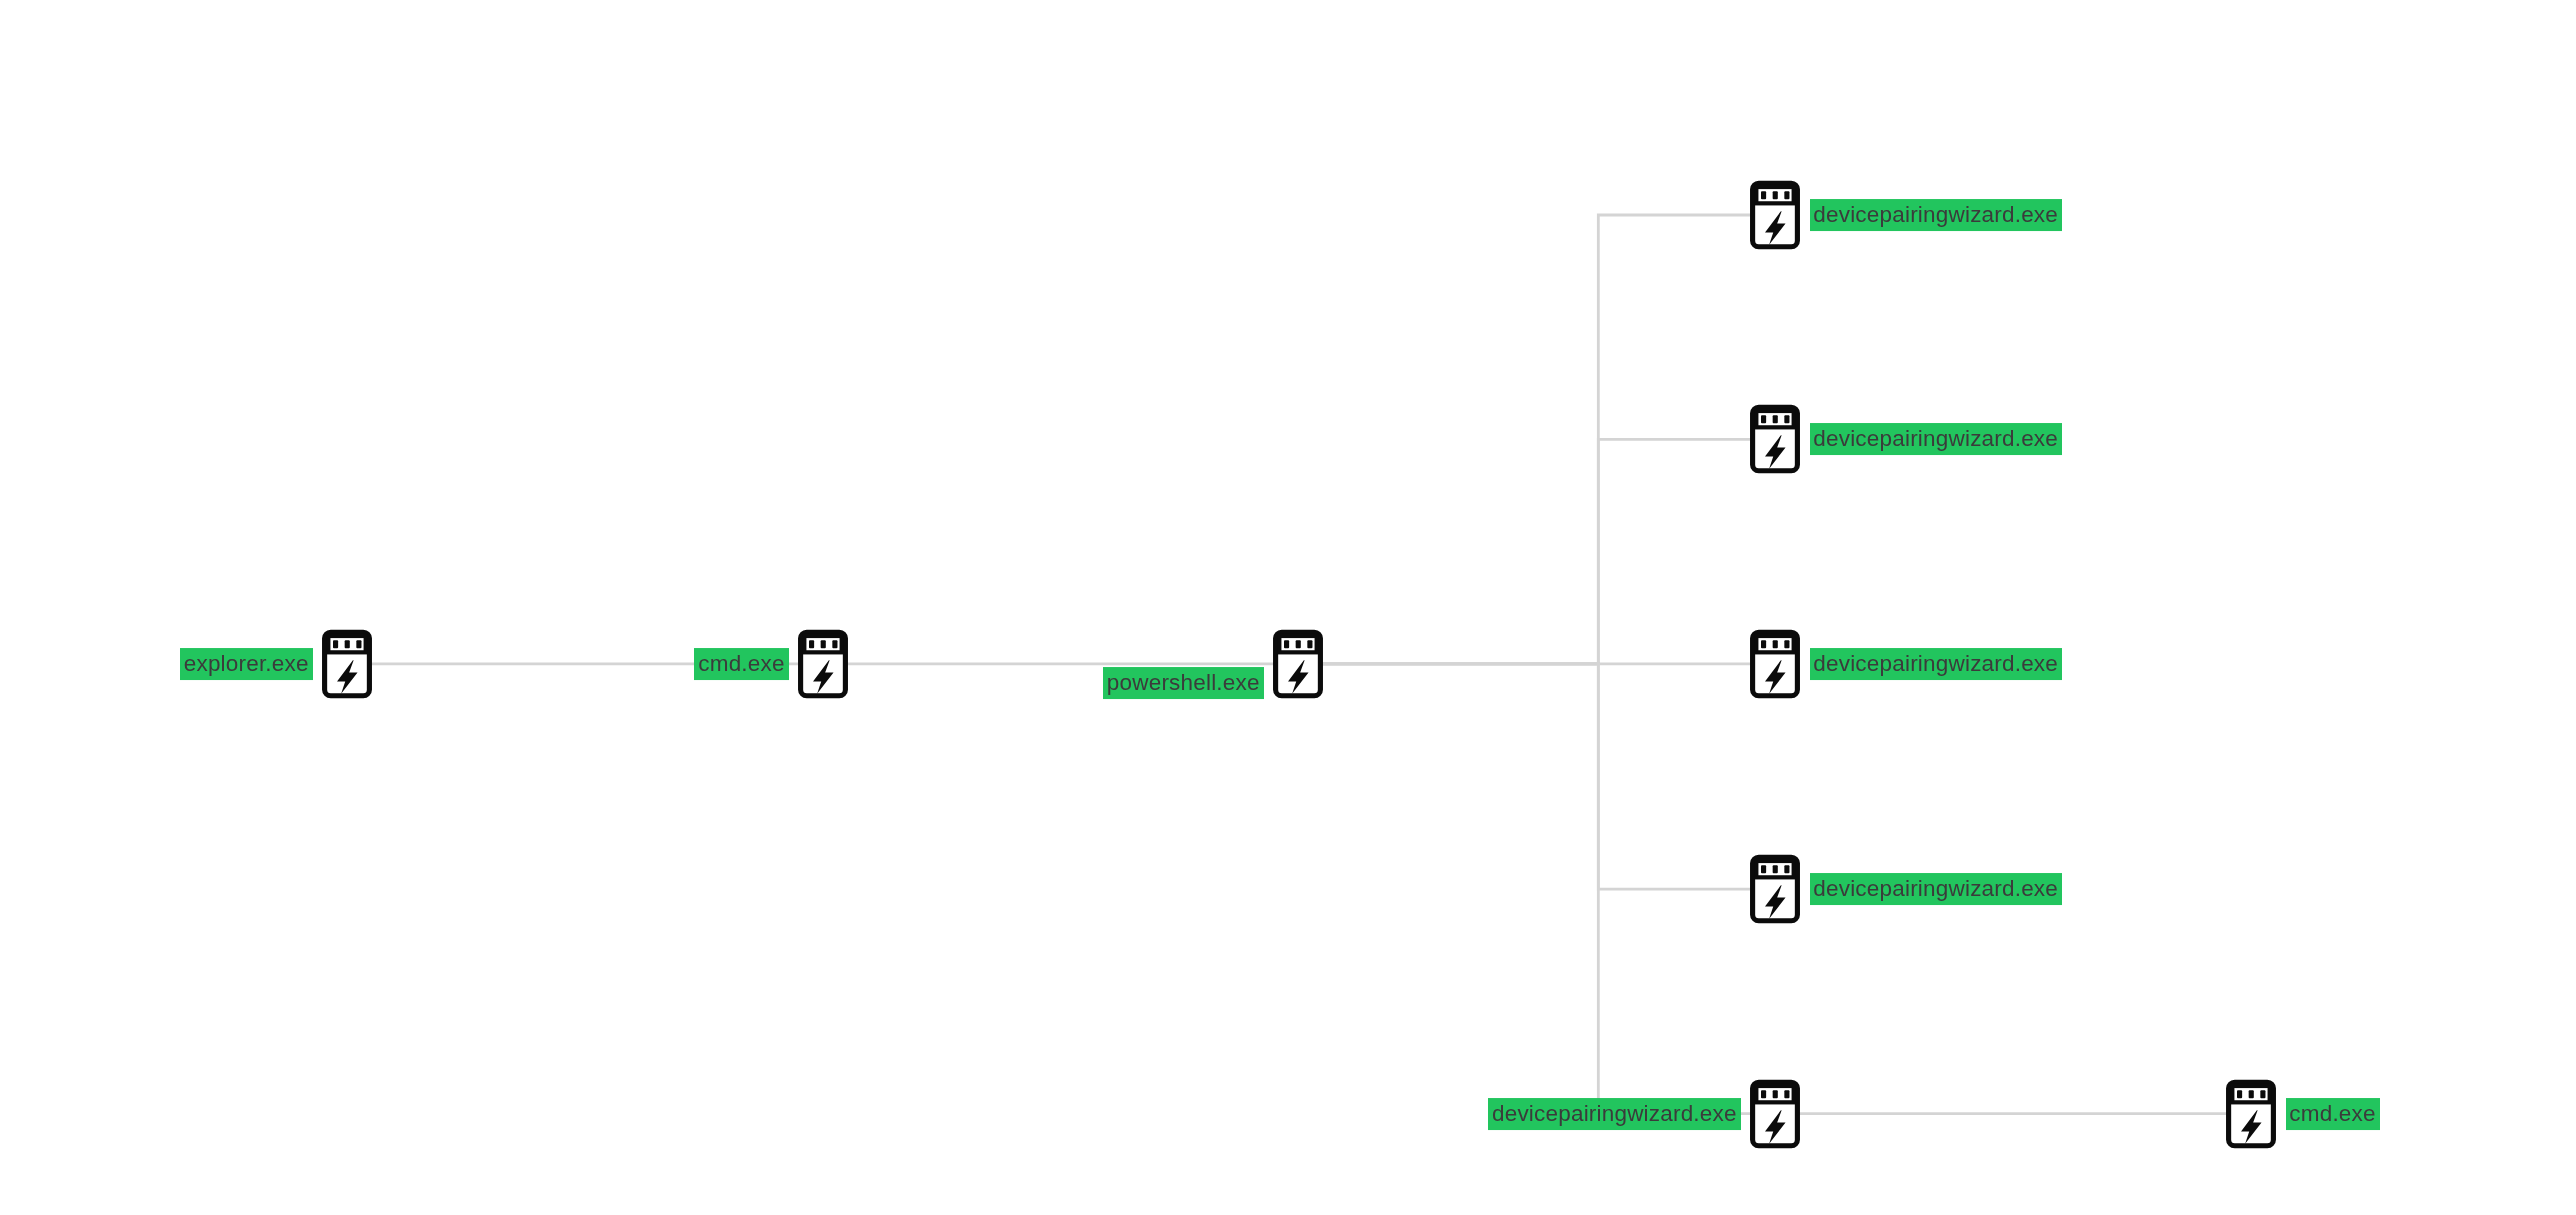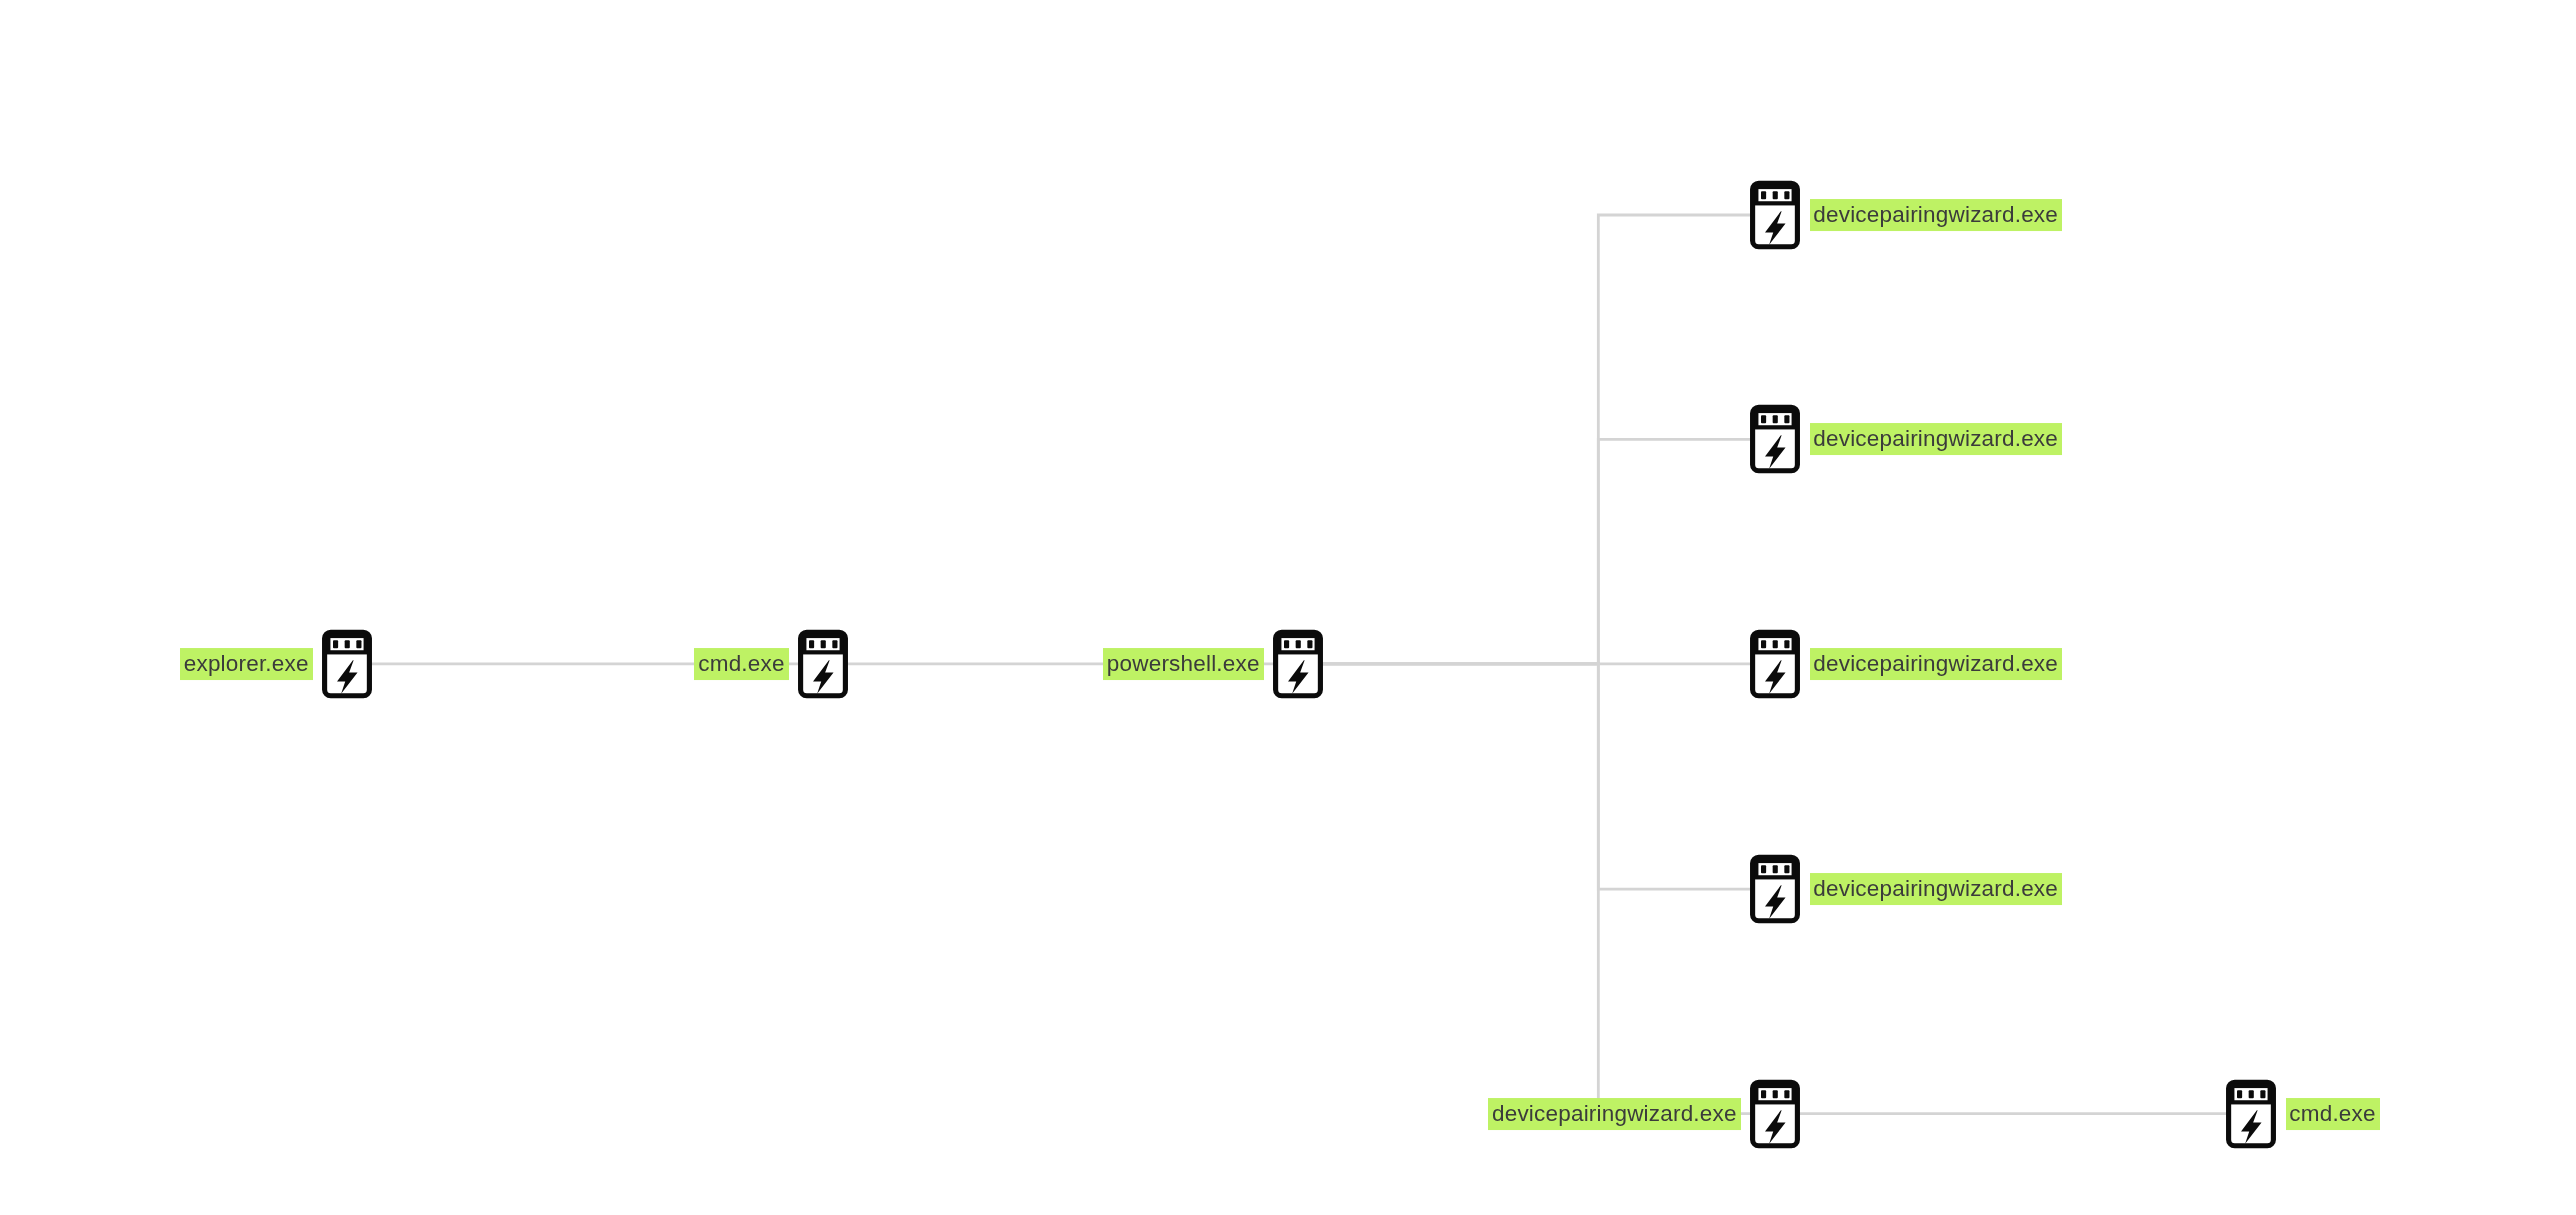--- a/index.html
+++ b/index.html
@@ -42,21 +42,21 @@
     height: 70px;
     display: block;
   }
   .node .label {
     position: absolute;
     top: 50%;
     transform: translateY(-50%);
     font-size: 22.5px;
     line-height: 1.25;
     color: #3b3b3b;
-    background: #bef264;
+    background: #22c55e;
     padding: 1.9px 3.8px;
     white-space: nowrap;
     z-index: 2;
     letter-spacing: 0.2px;
   }
   .node .label.side-left  { right: calc(100% + 8.5px); text-align: center; }
   .node .label.side-right { left:  calc(100% + 8.5px); }
 </style>
 </head>
 <body>
@@ -97,21 +97,21 @@
       </div>
       <div class="node" style="left: 1272px; top: 629px;">
         <svg class="icon" viewBox="0 0 55 75" xmlns="http://www.w3.org/2000/svg">
           <rect x="3.5" y="3.5" width="48" height="68" rx="6.5" fill="#ffffff" stroke="#0b0b0b" stroke-width="5.5"></rect>
           <rect x="7.5" y="7.5" width="40" height="17.5" fill="#ffffff" stroke="#0b0b0b" stroke-width="4.5"></rect>
           <rect x="12.5" y="12" width="5.5" height="8.5" rx="1" fill="#0b0b0b"></rect>
           <rect x="25" y="12" width="5.5" height="8.5" rx="1" fill="#0b0b0b"></rect>
           <rect x="37.5" y="12" width="5.5" height="8.5" rx="1" fill="#0b0b0b"></rect>
           <path d="M33.8 33.5 L16.8 56.2 L25.6 56.2 L21.2 69.5 L38.8 46.6 L29.8 46.6 L34.6 33.5 Z" fill="#0b0b0b"></path>
         </svg>
-        <span class="label side-left" style="color: rgb(59, 59, 59);">powershell.exe</span>
+        <span class="label side-left" style="color: rgb(59, 59, 59); margin-top: 19px;">powershell.exe</span>
       </div>
       <div class="node" style="left: 1749px; top: 180px;">
         <svg class="icon" viewBox="0 0 55 75" xmlns="http://www.w3.org/2000/svg">
           <rect x="3.5" y="3.5" width="48" height="68" rx="6.5" fill="#ffffff" stroke="#0b0b0b" stroke-width="5.5"></rect>
           <rect x="7.5" y="7.5" width="40" height="17.5" fill="#ffffff" stroke="#0b0b0b" stroke-width="4.5"></rect>
           <rect x="12.5" y="12" width="5.5" height="8.5" rx="1" fill="#0b0b0b"></rect>
           <rect x="25" y="12" width="5.5" height="8.5" rx="1" fill="#0b0b0b"></rect>
           <rect x="37.5" y="12" width="5.5" height="8.5" rx="1" fill="#0b0b0b"></rect>
           <path d="M33.8 33.5 L16.8 56.2 L25.6 56.2 L21.2 69.5 L38.8 46.6 L29.8 46.6 L34.6 33.5 Z" fill="#0b0b0b"></path>
         </svg>

